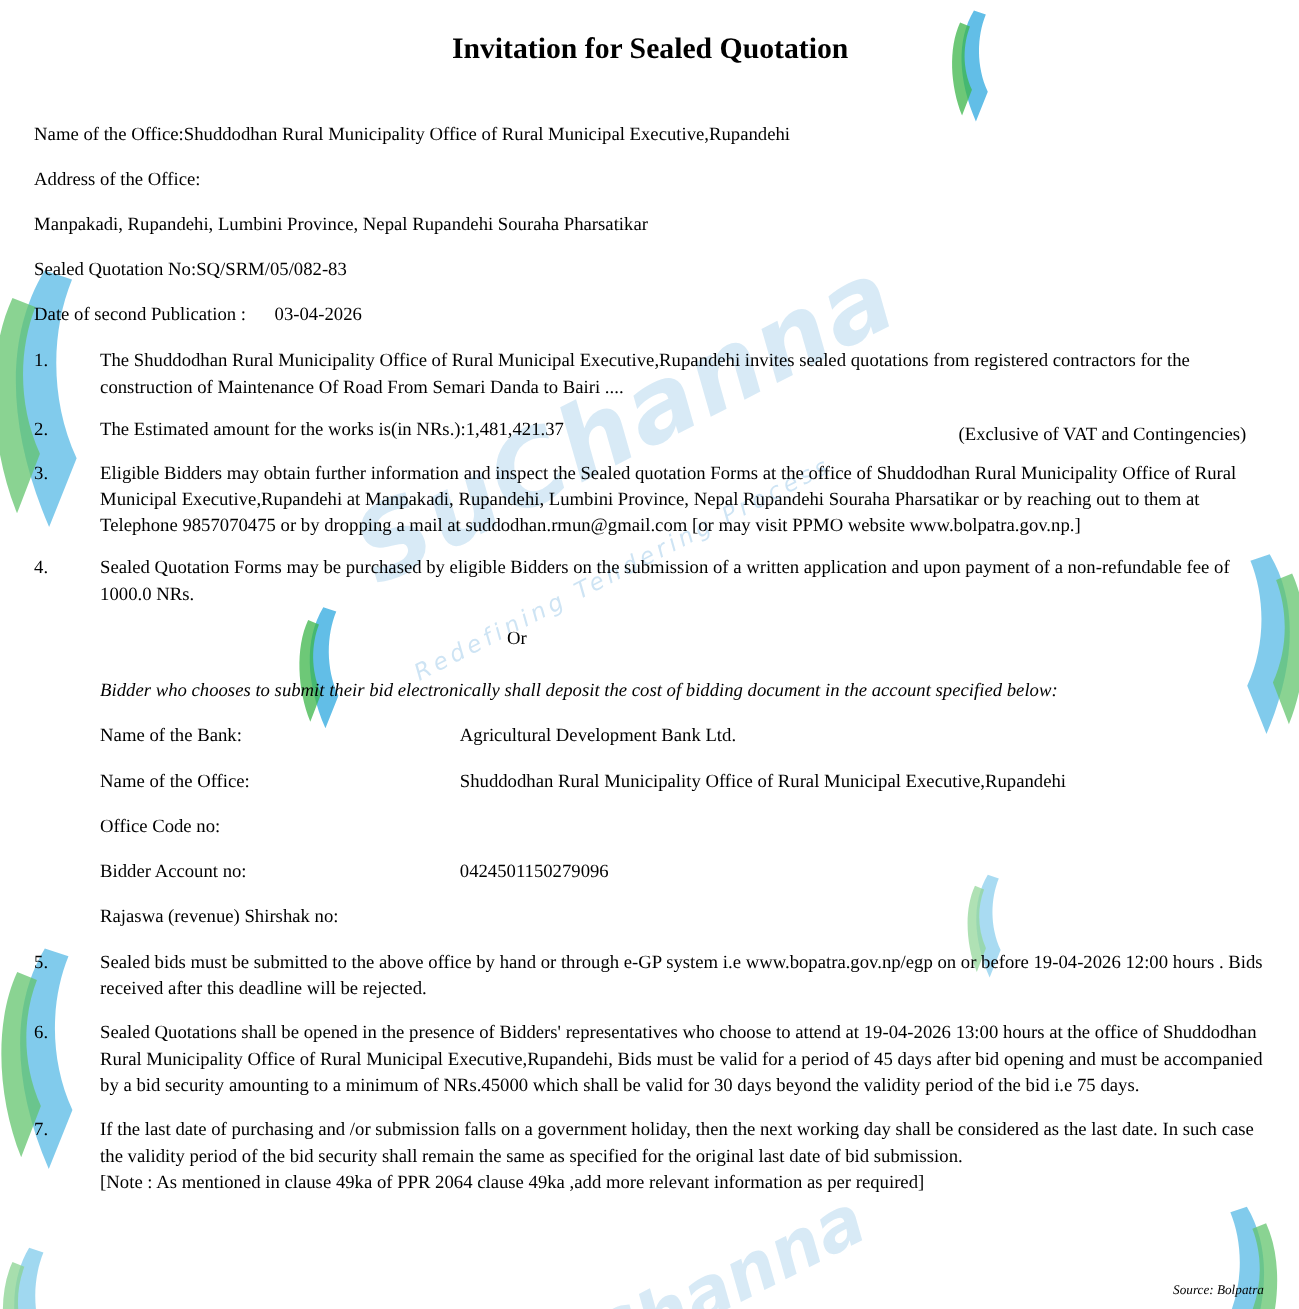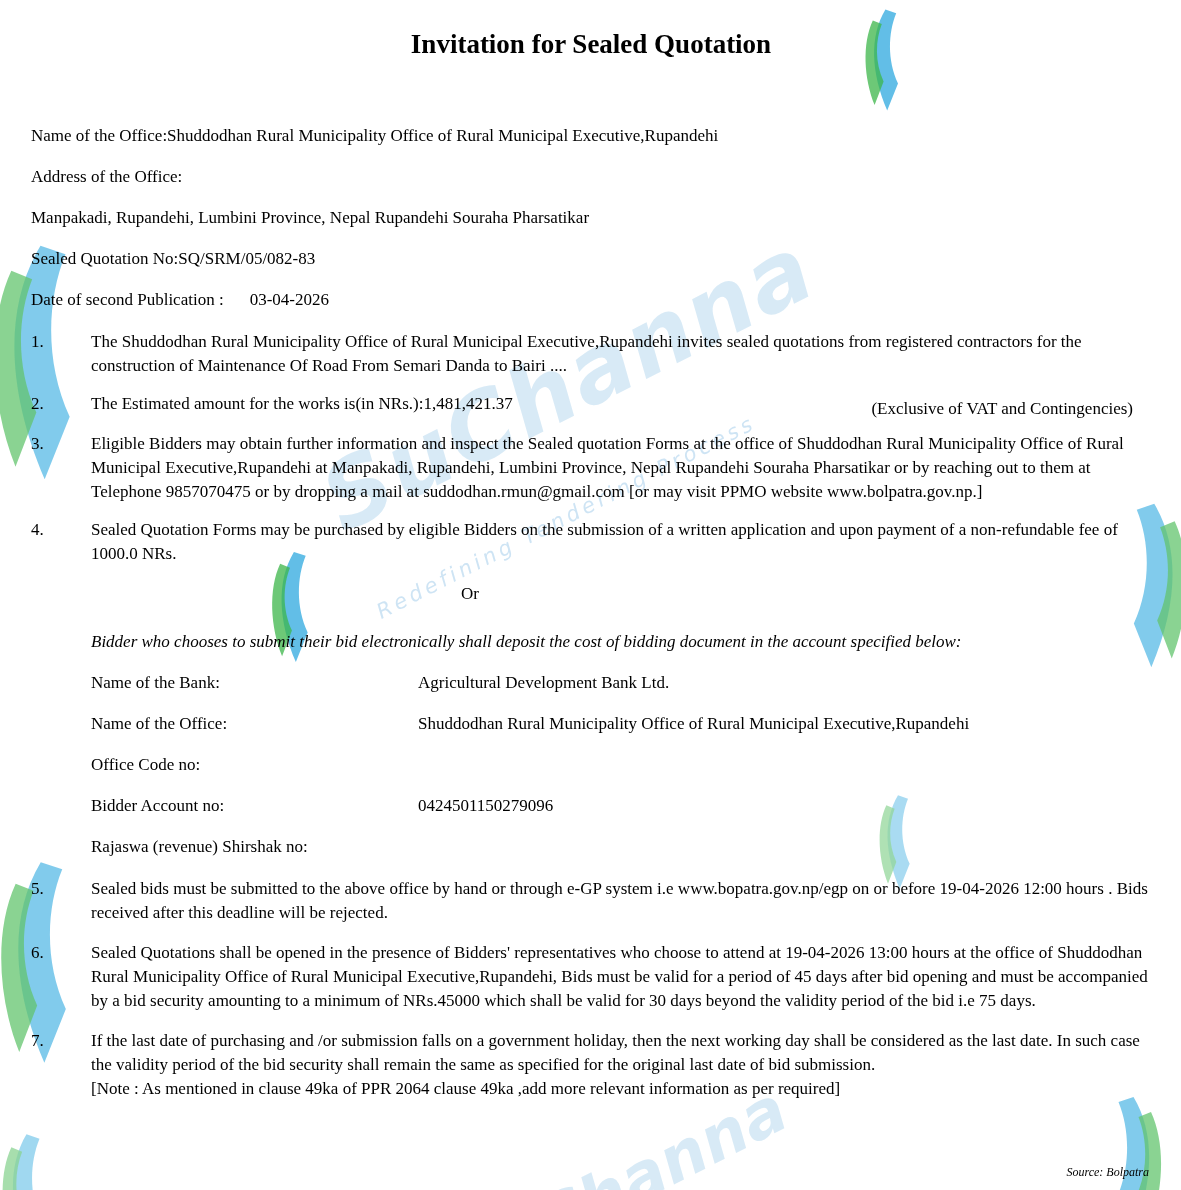--- a/index.html
+++ b/index.html
@@ -39,21 +39,21 @@
   
   .content { position: relative; z-index: 1; padding: 0 30px 0 31px; font-size: 17px; line-height: 24px; }
   .title {
     margin: 26px 0 0 0;
     text-align: center;
     font-size: 27px;
     line-height: 36px;
     font-weight: bold;
     font-family: "Liberation Serif", serif;
   }
-  .p-office { margin-top: 62px; }
+  .p-office { margin-top: 48px; }
   .p-address-label { margin-top: 16px; }
   .p-address-value { margin-top: 10px; font-family: Liberation Serif, serif; }
   .p-quotation { margin-top: 12px; }
   .p-publication { margin-top: 14px; }
   .p-publication .date { margin-left: 26px; }
 
   .item { display: grid; grid-template-columns: 60px 1fr; margin-top: 16px; }
   .item .no { }
   .item-1 { margin-top: 18px; }
   .item-2 { margin-top: 14px; }

